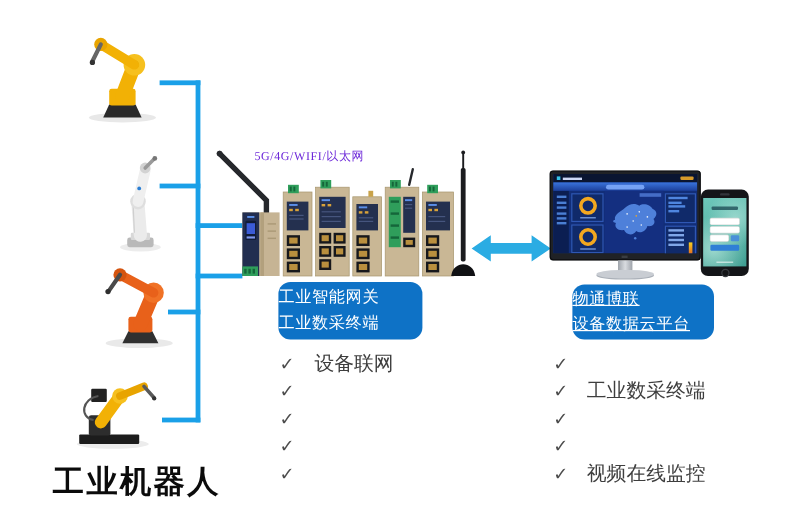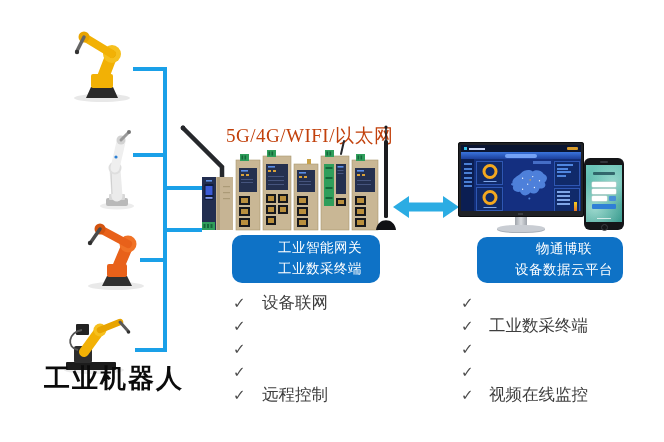--- a/index.html
+++ b/index.html
@@ -5,36 +5,36 @@
   html,body { margin:0; padding:0; background:#ffffff; }
   #canvas {
     position:relative; width:664px; height:442px; background:#ffffff;
     overflow:hidden; font-family:"Liberation Sans", sans-serif;
   }
   .abs { position:absolute; }
   
   .line { position:absolute; background:#1aa0e8; }
   
   .robots-title {
-    position:absolute; left:44px; top:361px; font-size:26px; font-weight:bold;
+    position:absolute; left:44px; top:384px; font-size:26px; font-weight:bold;
     color:#0b0b0b; letter-spacing:2px; font-family:Liberation Mono, monospace;
   }
   
   .conn-label {
-    position:absolute; left:226px; top:123px; font-size:19px; color:#c2410c;
+    position:absolute; left:212px; top:123px; font-size:10px; color:#6d28d9;
     letter-spacing:0.5px; font-family:"Liberation Serif","DejaVu Serif", serif;
   }
   
   .badge {
     position:absolute; background:#0e72c6; border-radius:10px; color:#ffffff;
-    display:flex; flex-direction:column; align-items:center; justify-content:center;
-    font-size:13.5px; line-height:1.55; letter-spacing:0.5px; text-align:center;padding-left:28px;
+    display:flex; flex-direction:column; align-items:flex-start; justify-content:center;
+    font-size:13.5px; line-height:1.55; letter-spacing:0.5px; text-align:center;
   }
   #gw-badge { left:232px; top:235px; width:120px; height:48px; }
-  #cl-badge { left:477px; top:237px; width:118px; height:46px; }
+  #cl-badge { left:477px; top:237px; width:118px; height:46px;text-decoration:underline; }
   
   .featlist {
     position:absolute; font-family:"Liberation Serif","DejaVu Serif", serif;
     color:#3e3e3e; font-size:16.5px;
   }
   #gw-list { left:233px; top:291px; }
   #cl-list { left:461px; top:291px; }
   .feat { display:flex; align-items:center; height:23px; white-space:nowrap; }
   .chk {
     color:#4c4c4c; width:17px; margin-right:12px; font-size:15px;
@@ -397,21 +397,20 @@
       <span class="chk">✓</span>
     </div>
     <div class="feat">
       <span class="chk">✓</span>
     </div>
     <div class="feat">
       <span class="chk">✓</span>
     </div>
     <div class="feat">
       <span class="chk">✓</span>
-      <span>远程控制</span>
     </div>
   </div>
 
   <div class="featlist" id="cl-list">
     <div class="feat">
       <span class="chk">✓</span>
     </div>
     <div class="feat">
       <span class="chk">✓</span>
       <span>工业数采终端</span>

